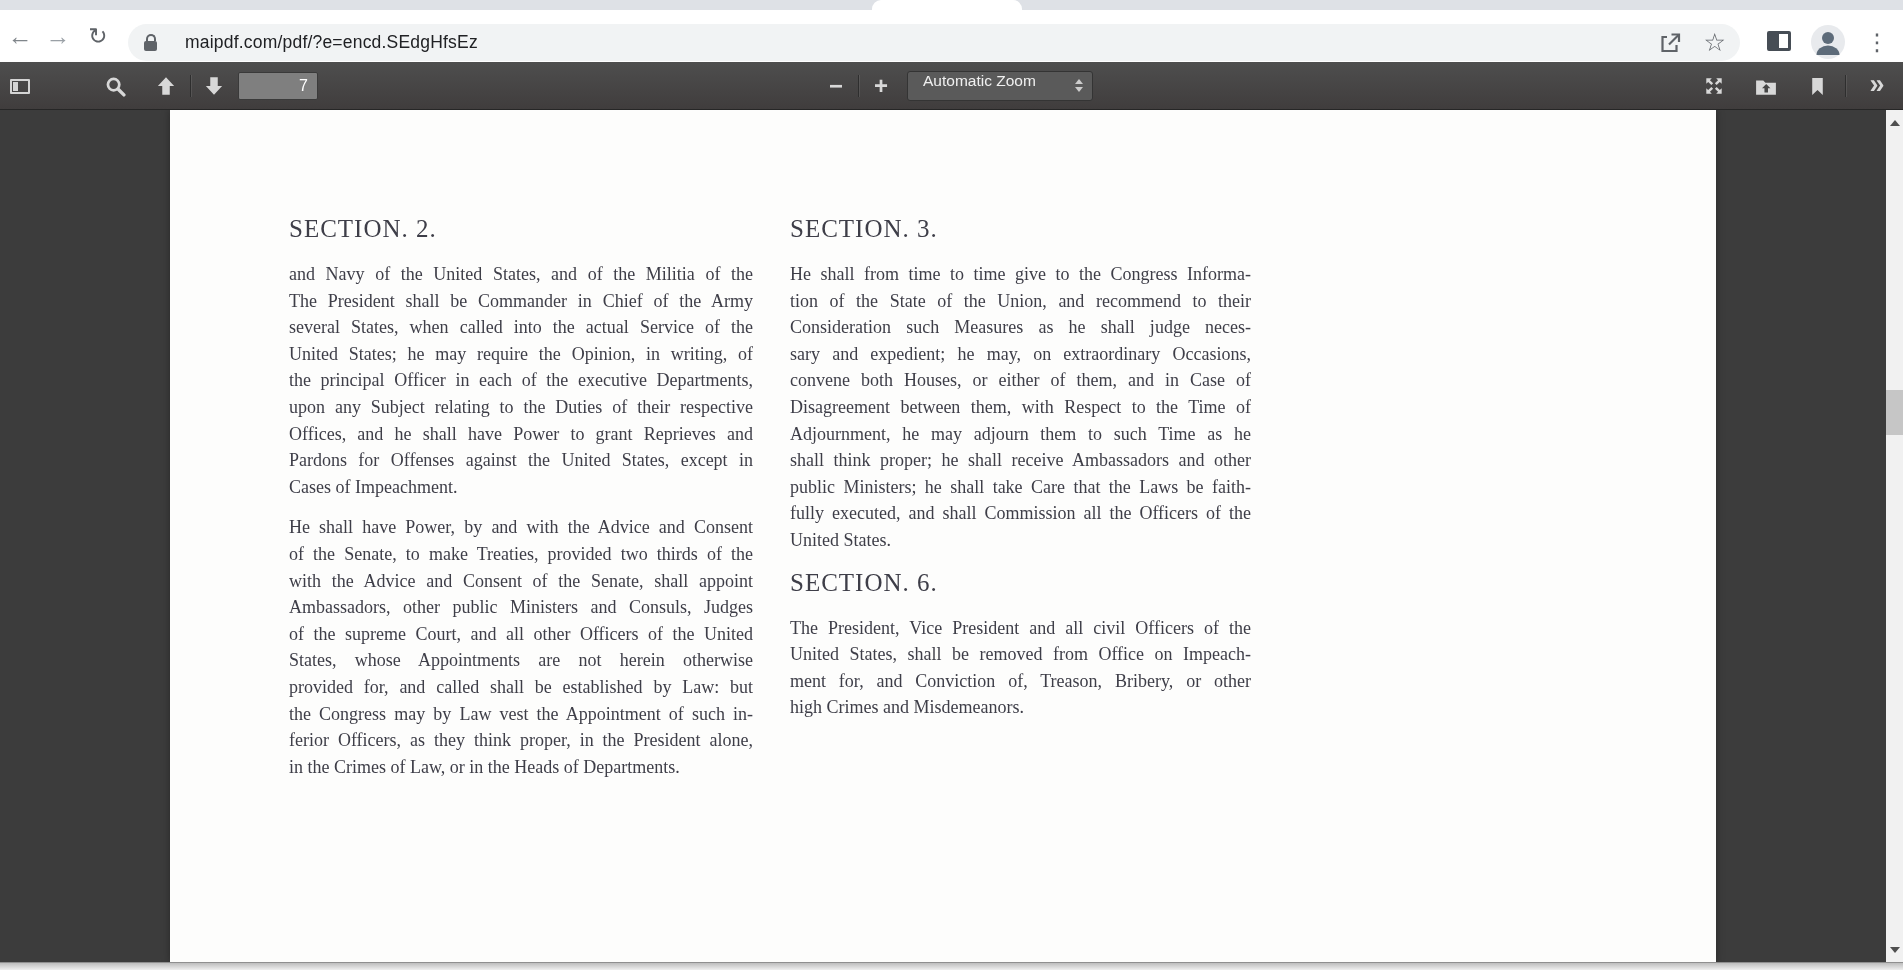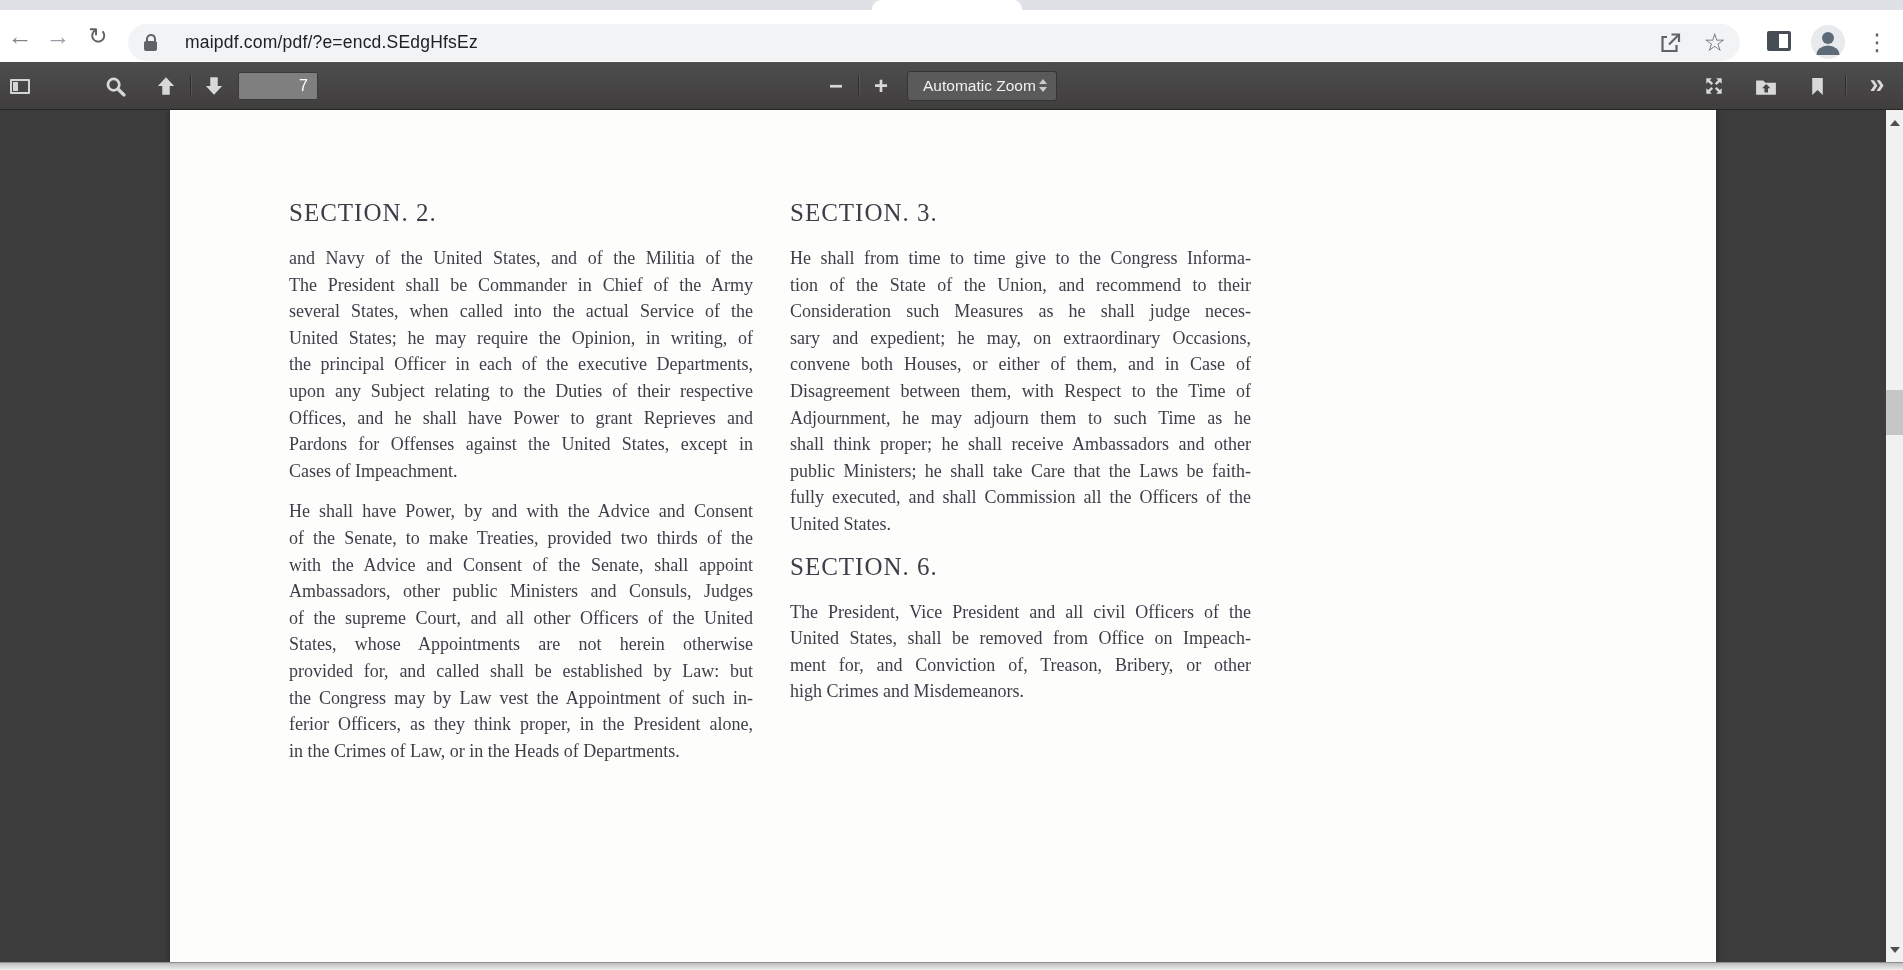--- a/index.html
+++ b/index.html
@@ -32,30 +32,30 @@
   .pdf-toolbar { position:absolute; left:0; top:62px; width:100%; height:48px;
     background:linear-gradient(var(--toolbar-dark-top,#4e4e4e),var(--toolbar-dark-bottom,#403d3d));
     border-bottom:1px solid #262626; }
   .tb-btn { position:absolute; top:8px; width:32px; height:32px; display:flex; align-items:center; justify-content:center; cursor:pointer; color:var(--pdf-icon,#d8d8d8); }
   .tb-sep { position:absolute; top:13px; width:1px; height:22px; background:#2e2e2e; box-shadow:1px 0 0 rgba(255,255,255,0.09); }
   .sidebar-toggle-box { width:20px; height:15px; border:2px solid #d4d4d4; position:relative; border-radius:1px; }
   .sidebar-toggle-fill { position:absolute; left:1px; top:1px; bottom:1px; width:5px; background:#d4d4d4; }
   .glyph-btn { font-size:24px; font-weight:bold; }
   .page-input { position:absolute; left:238px; top:10px; width:80px; height:28px; background:#7f7f7f; border:1px solid #3a3a3a; border-radius:2px; color:#fff; font-size:16px; text-align:right; padding:0 9px; font-family:"Liberation Sans",sans-serif; }
   .page-count { position:absolute; left:328px; top:0; height:48px; line-height:48px; color:#ececec; font-size:16.5px;margin-top:36px; }
-  .zoom-dropdown { position:absolute; left:907px; top:9px; width:150px; height:30px; background:#5a5a5a; border:1px solid #343434; border-radius:3px; color:#f0f0f0; font-size:15.5px; display:flex; align-items:center; padding-left:15px; cursor:pointer; }
+  .zoom-dropdown { position:absolute; left:907px; top:9px; width:186px; height:30px; background:#5a5a5a; border:1px solid #343434; border-radius:3px; color:#f0f0f0; font-size:15.5px; display:flex; align-items:flex-start; padding-left:15px; cursor:pointer; }
   .dd-arrows { position:absolute; right:9px; top:7px; display:flex; flex-direction:column; align-items:center; }
   .dd-up { width:0; height:0; border-left:4px solid transparent; border-right:4px solid transparent; border-bottom:5px solid #cccccc; margin-bottom:3px; }
   .dd-down { width:0; height:0; border-left:4px solid transparent; border-right:4px solid transparent; border-top:5px solid #cccccc; }
   .chev-btn { font-size:27px; font-weight:bold; padding-bottom:4px; }
 
   
   .viewer { position:absolute; left:0; top:110px; width:1903px; height:852px; background:var(--viewer-bg,#3c3c3c); overflow:hidden; }
   .pdf-page { position:absolute; left:170px; top:0; width:1546px; height:852px; background:var(--page-bg,#fdfdfc); box-shadow:0 0 8px rgba(0,0,0,0.35); }
-  .doc-column { position:absolute; top:88px; }
+  .doc-column { position:absolute; top:104px; }
   .col-left { left:119px; width:464px; }
   .col-right { left:620px; width:461px; }
   .doc-heading { font-family:"Liberation Serif",serif; font-size:25px; line-height:30px; color:var(--doc-text,#3e3e48); letter-spacing:1px; margin:0 0 17px 0; }
   .doc-paragraph { margin:0 0 14px 0; }
   .doc-paragraph + .doc-heading { margin-top:7px; }
   .doc-line { font-family:"Liberation Serif",serif; font-size:18px; line-height:26.6px; color:var(--doc-text,#3e3e48); white-space:nowrap; text-align:justify; text-align-last:justify; }
   .doc-line.last { text-align-last:left; }
 
   
   .bottom-strip { position:absolute; left:0; top:962px; width:100%; height:8px; background:linear-gradient(#bdbdbd,#efefef); border-top:1px solid #8f8f8f; }

